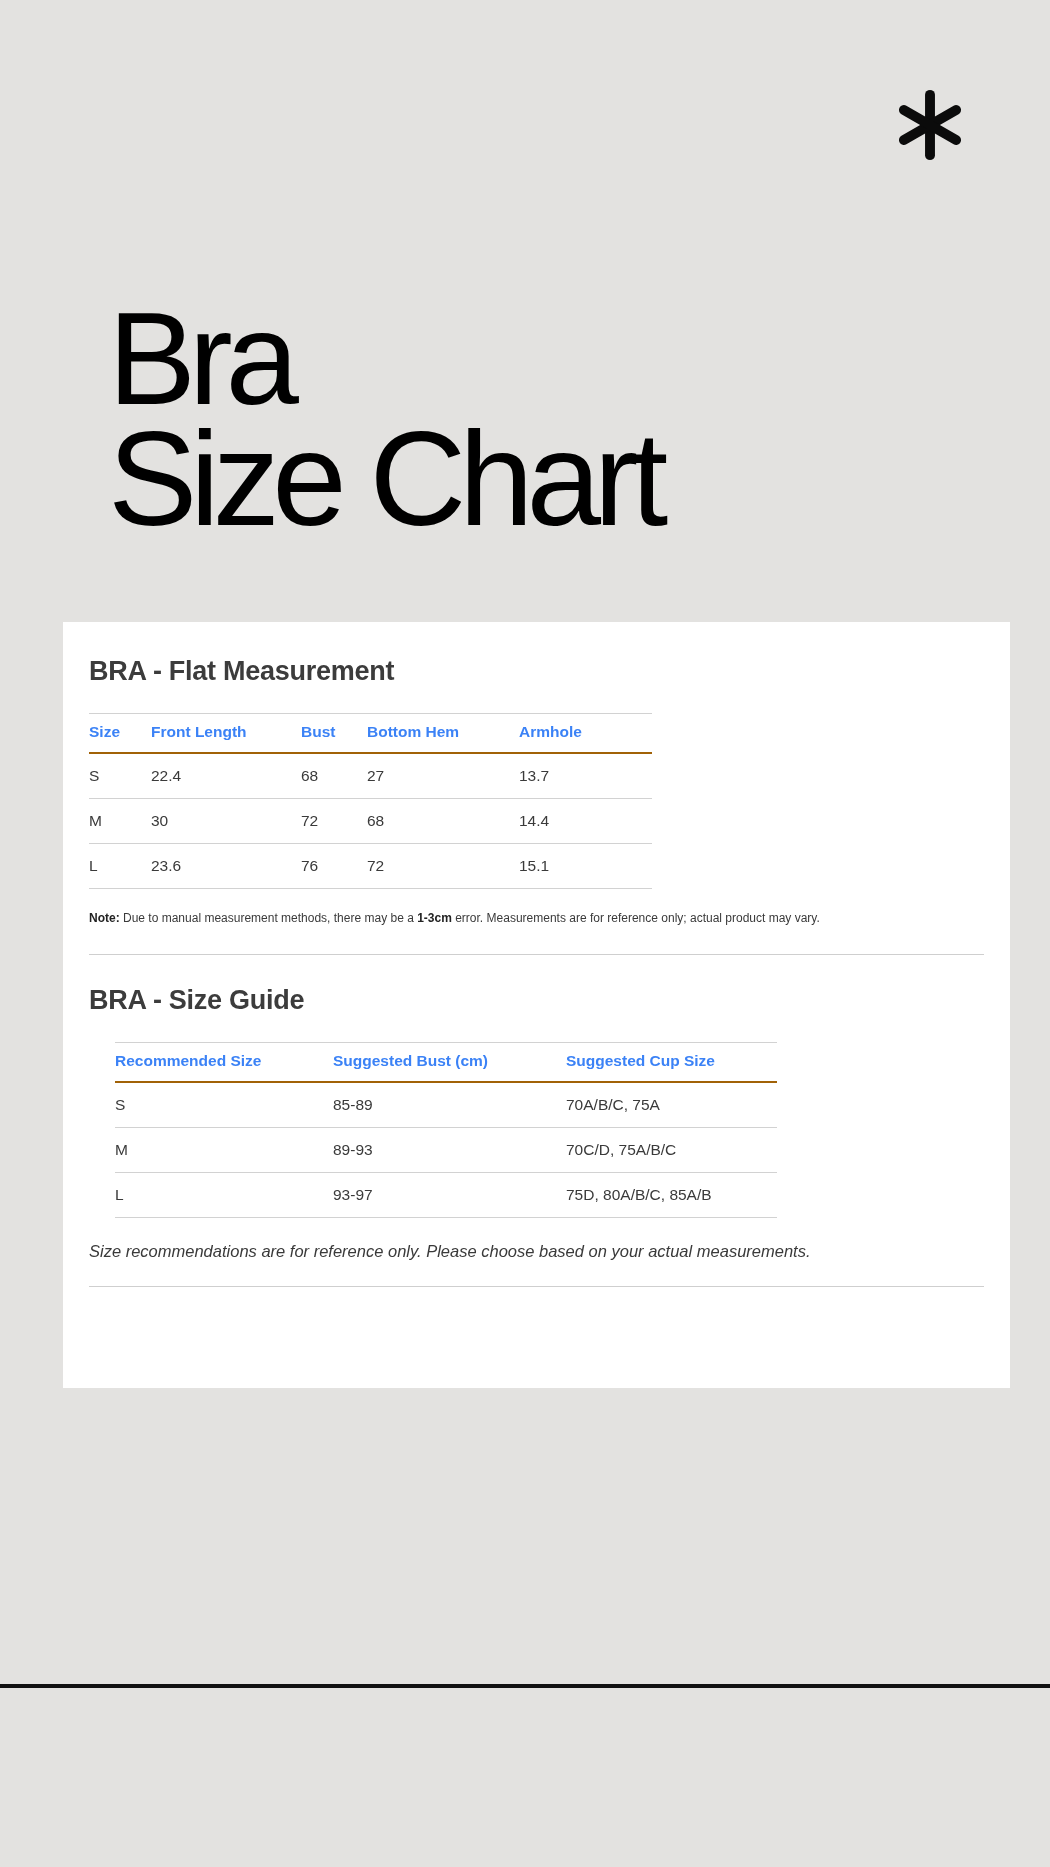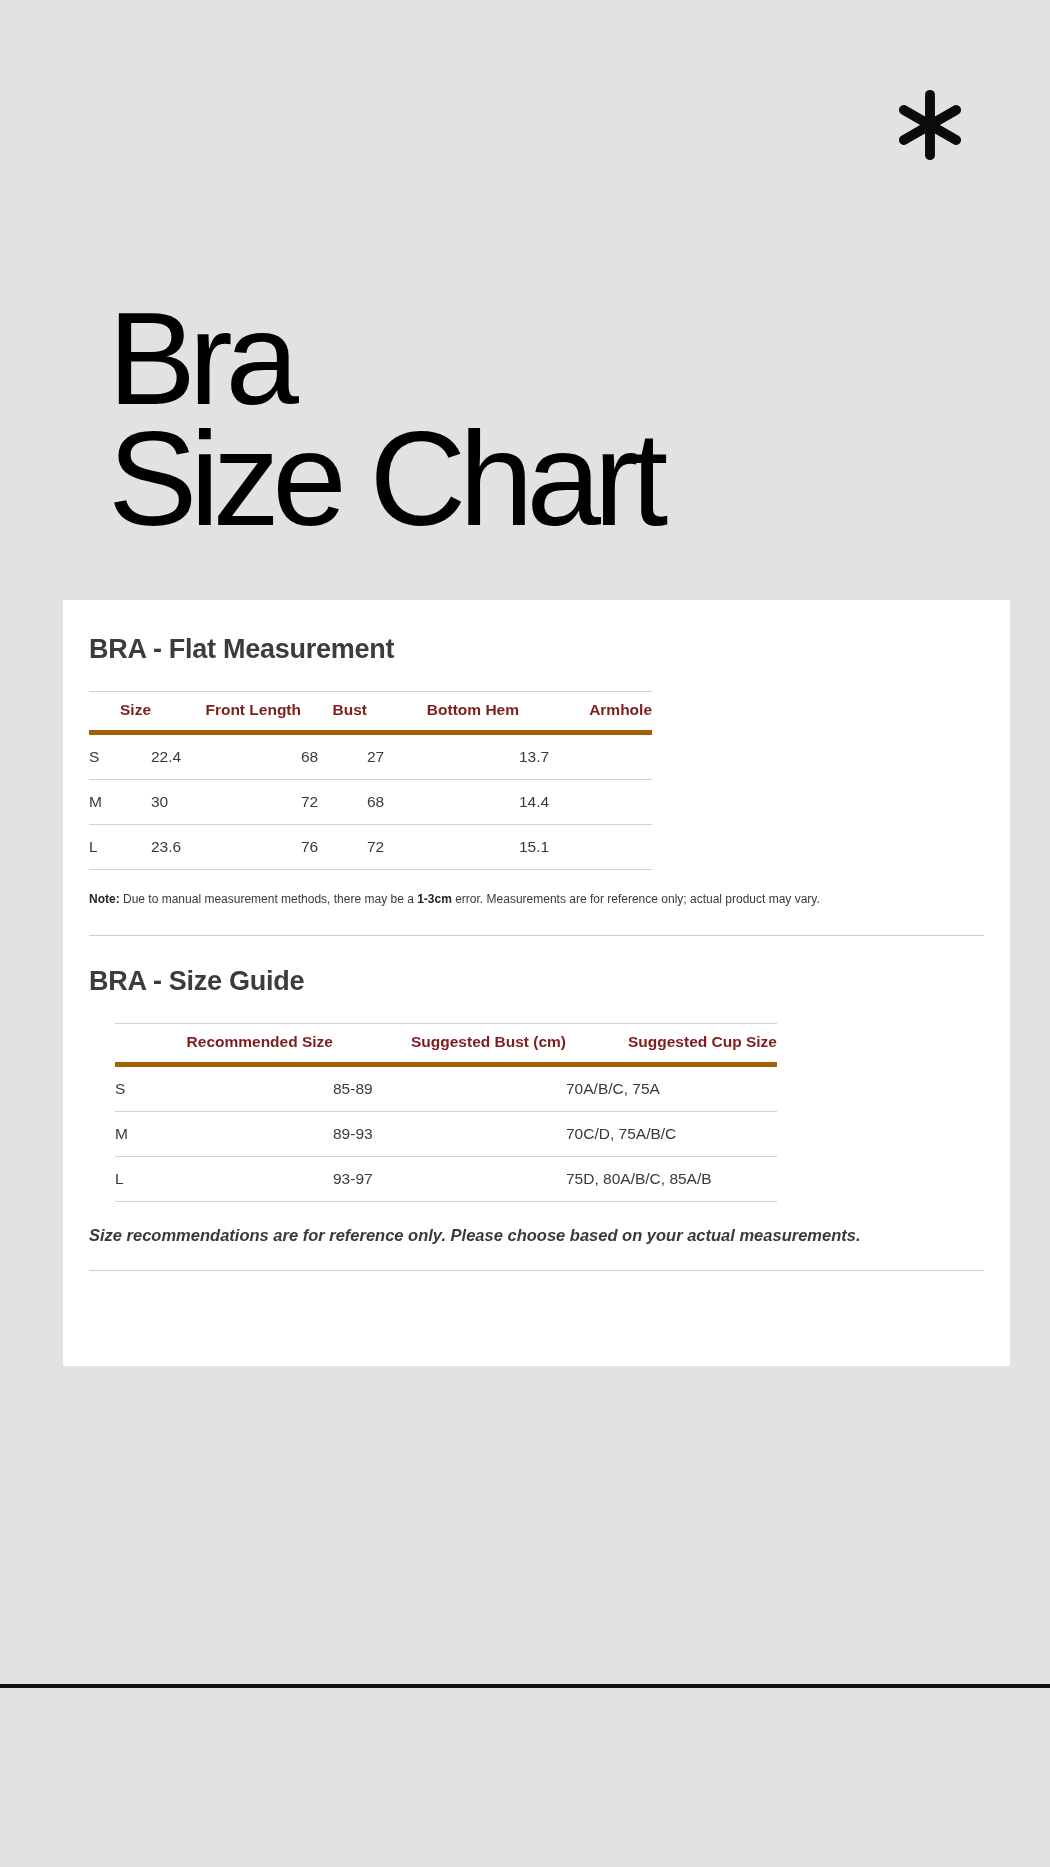--- a/index.html
+++ b/index.html
@@ -46,21 +46,21 @@
     white-space: nowrap;
   }
   .hero-title .line.l2 {
     font-size: 134px;
   }
 
   
   .card {
     position: absolute;
     left: 63px;
-    top: 600px;
+    top: 622px;
     width: 947px;
     height: 766px;
     background: #ffffff;
     box-sizing: border-box;
     padding: 34px 26px 0 26px;
     overflow: hidden;
   }
 
   .section-heading {
     color: #3c3c3c;
@@ -74,27 +74,27 @@
   
   table.size-table {
     border-collapse: collapse;
     table-layout: fixed;
     margin: 0;
   }
   table.size-table.flat { width: 563px; }
   table.size-table.guide { width: 662px; margin-left: 26px; }
 
   table.size-table th {
-    text-align: right;
+    text-align: left;
     font-size: 15.5px;
     font-weight: 700;
-    color: #7f1d1d;
+    color: #3b82f6;
     padding: 9px 0 11px 0;
     border-top: 1px solid #d2d2d2;
-    border-bottom: 5px solid #a16207;
+    border-bottom: 2px solid #a16207;
     white-space: nowrap;
   }
   table.size-table td {
     text-align: left;
     font-size: 15.5px;
     font-weight: 400;
     color: #3a3a3a;
     padding: 13px 0 13px 0;
     border-bottom: 1px solid #d2d2d2;
     white-space: nowrap;
@@ -129,21 +129,20 @@
     width: 895px;
   }
 
   .footnote {
     margin: 21px 0 0 0;
     font-size: 16.5px;
     font-style: italic;
     color: #3a3a3a;
     line-height: 1.5;
     white-space: nowrap;
-    font-weight: bold;
   }
 
   .card-bottom-rule {
     border: 0;
     border-top: 1px solid #cfcfcf;
     margin: 22px 0 0 0;
     width: 895px;
   }
 
   

